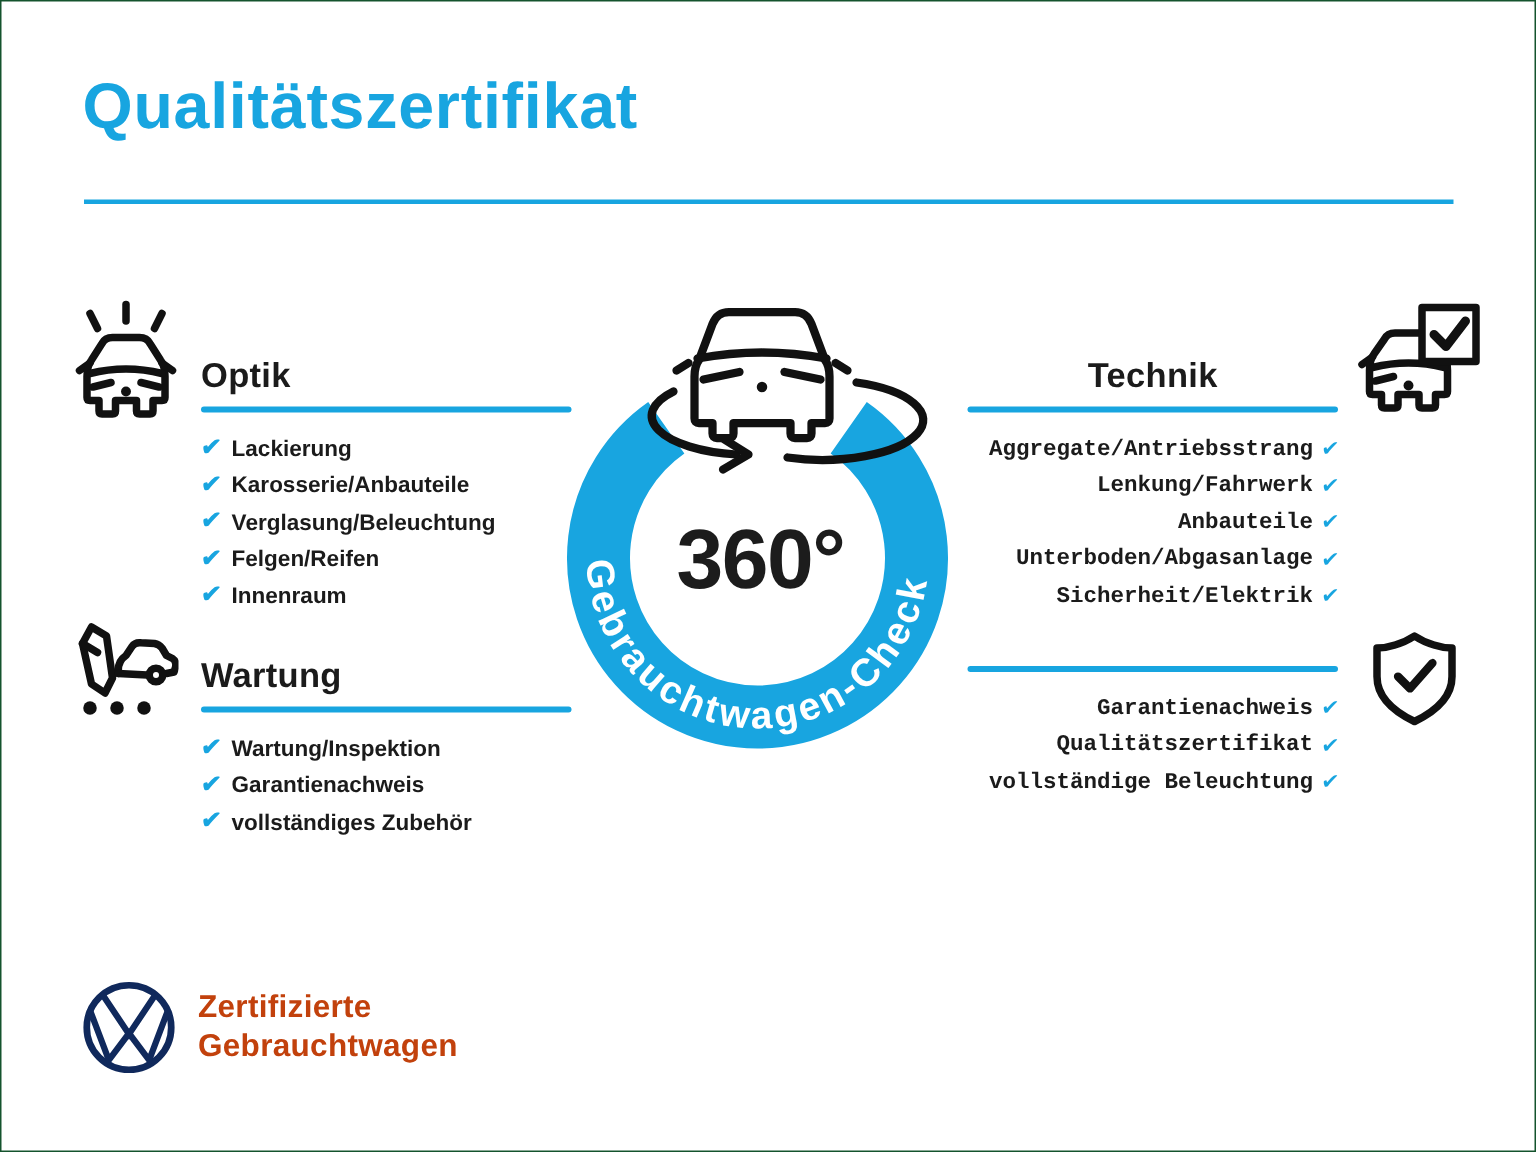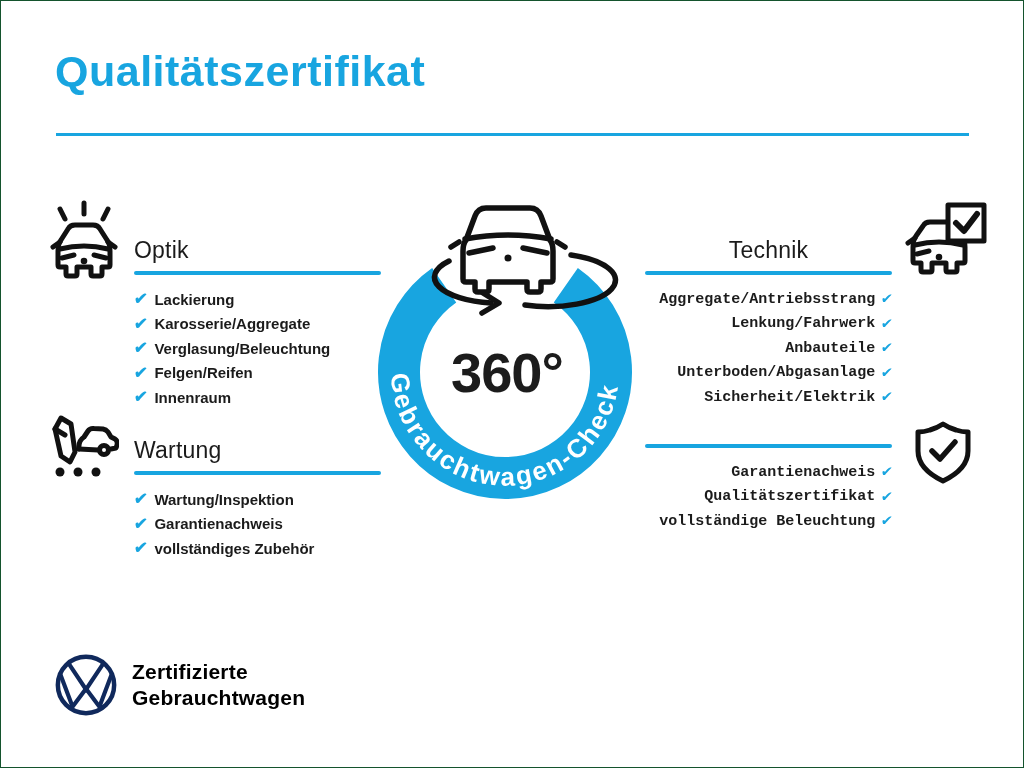--- a/index.html
+++ b/index.html
@@ -11,30 +11,30 @@
   .page-title{
     position:absolute;left:54px;top:46px;margin:0;
     font-size:43px;font-weight:bold;letter-spacing:0.5px;color:#18a5e0;
   }
   .title-divider{
     position:absolute;left:55px;top:132px;width:913px;height:3px;background:#18a5e0;
   }
   .badge-overlay{position:absolute;left:0;top:0;width:1024px;height:768px;}
   .icon-abs{position:absolute;}
   .section{position:absolute;width:247px;}
-  .section h2{margin:0;font-size:23px;font-weight:normal;color:#1b1b1b;letter-spacing:0.2px;line-height:27px;}
+  .section h2{margin:0;font-size:23px;font-weight:bold;color:#1b1b1b;letter-spacing:0.2px;line-height:27px;}
   .section .rule{height:4px;background:#18a5e0;border-radius:2px;margin-top:7px;}
   .checklist{list-style:none;margin:12px 0 0 0;padding:0;}
   .checklist li{height:24.5px;display:flex;align-items:center;gap:7px;font-size:15px;font-weight:bold;color:#1b1b1b;}
   .section.right{text-align:right;}
   .section.right h2{text-align:center;}
   .section.right .checklist li{justify-content:flex-end;font-family:Liberation Mono, monospace;}
   .check{color:#18a5e0;font-size:16px;line-height:1;transform:skewX(-6deg);}
   .footer{position:absolute;left:53px;top:652px;display:flex;align-items:center;gap:14px;}
-  .footer-text{font-size:21px;font-weight:bold;line-height:1.22;color:#000000;letter-spacing:0.2px;}
+  .footer-text{font-size:21px;font-weight:bold;line-height:1.22;color:#c2410c;letter-spacing:0.2px;}
 </style>
 </head>
 <body>
 
 <div class="canvas">
 
   <h1 class="page-title">Qualitätszertifikat</h1>
   <div class="title-divider"></div>
 
   <svg class="badge-overlay" viewBox="0 0 1024 768" aria-hidden="true">
@@ -88,21 +88,21 @@
   <div class="section left" style="left:133px;top:236px">
     <h2>Optik</h2>
     <div class="rule"></div>
     <ul class="checklist">
       <li>
           <span class="check">✔</span>
           <span>Lackierung</span>
         </li>
       <li>
           <span class="check">✔</span>
-          <span>Karosserie/Aggregate</span>
+          <span>Karosserie/Anbauteile</span>
         </li>
       <li>
           <span class="check">✔</span>
           <span>Verglasung/Beleuchtung</span>
         </li>
       <li>
           <span class="check">✔</span>
           <span>Felgen/Reifen</span>
         </li>
       <li>

